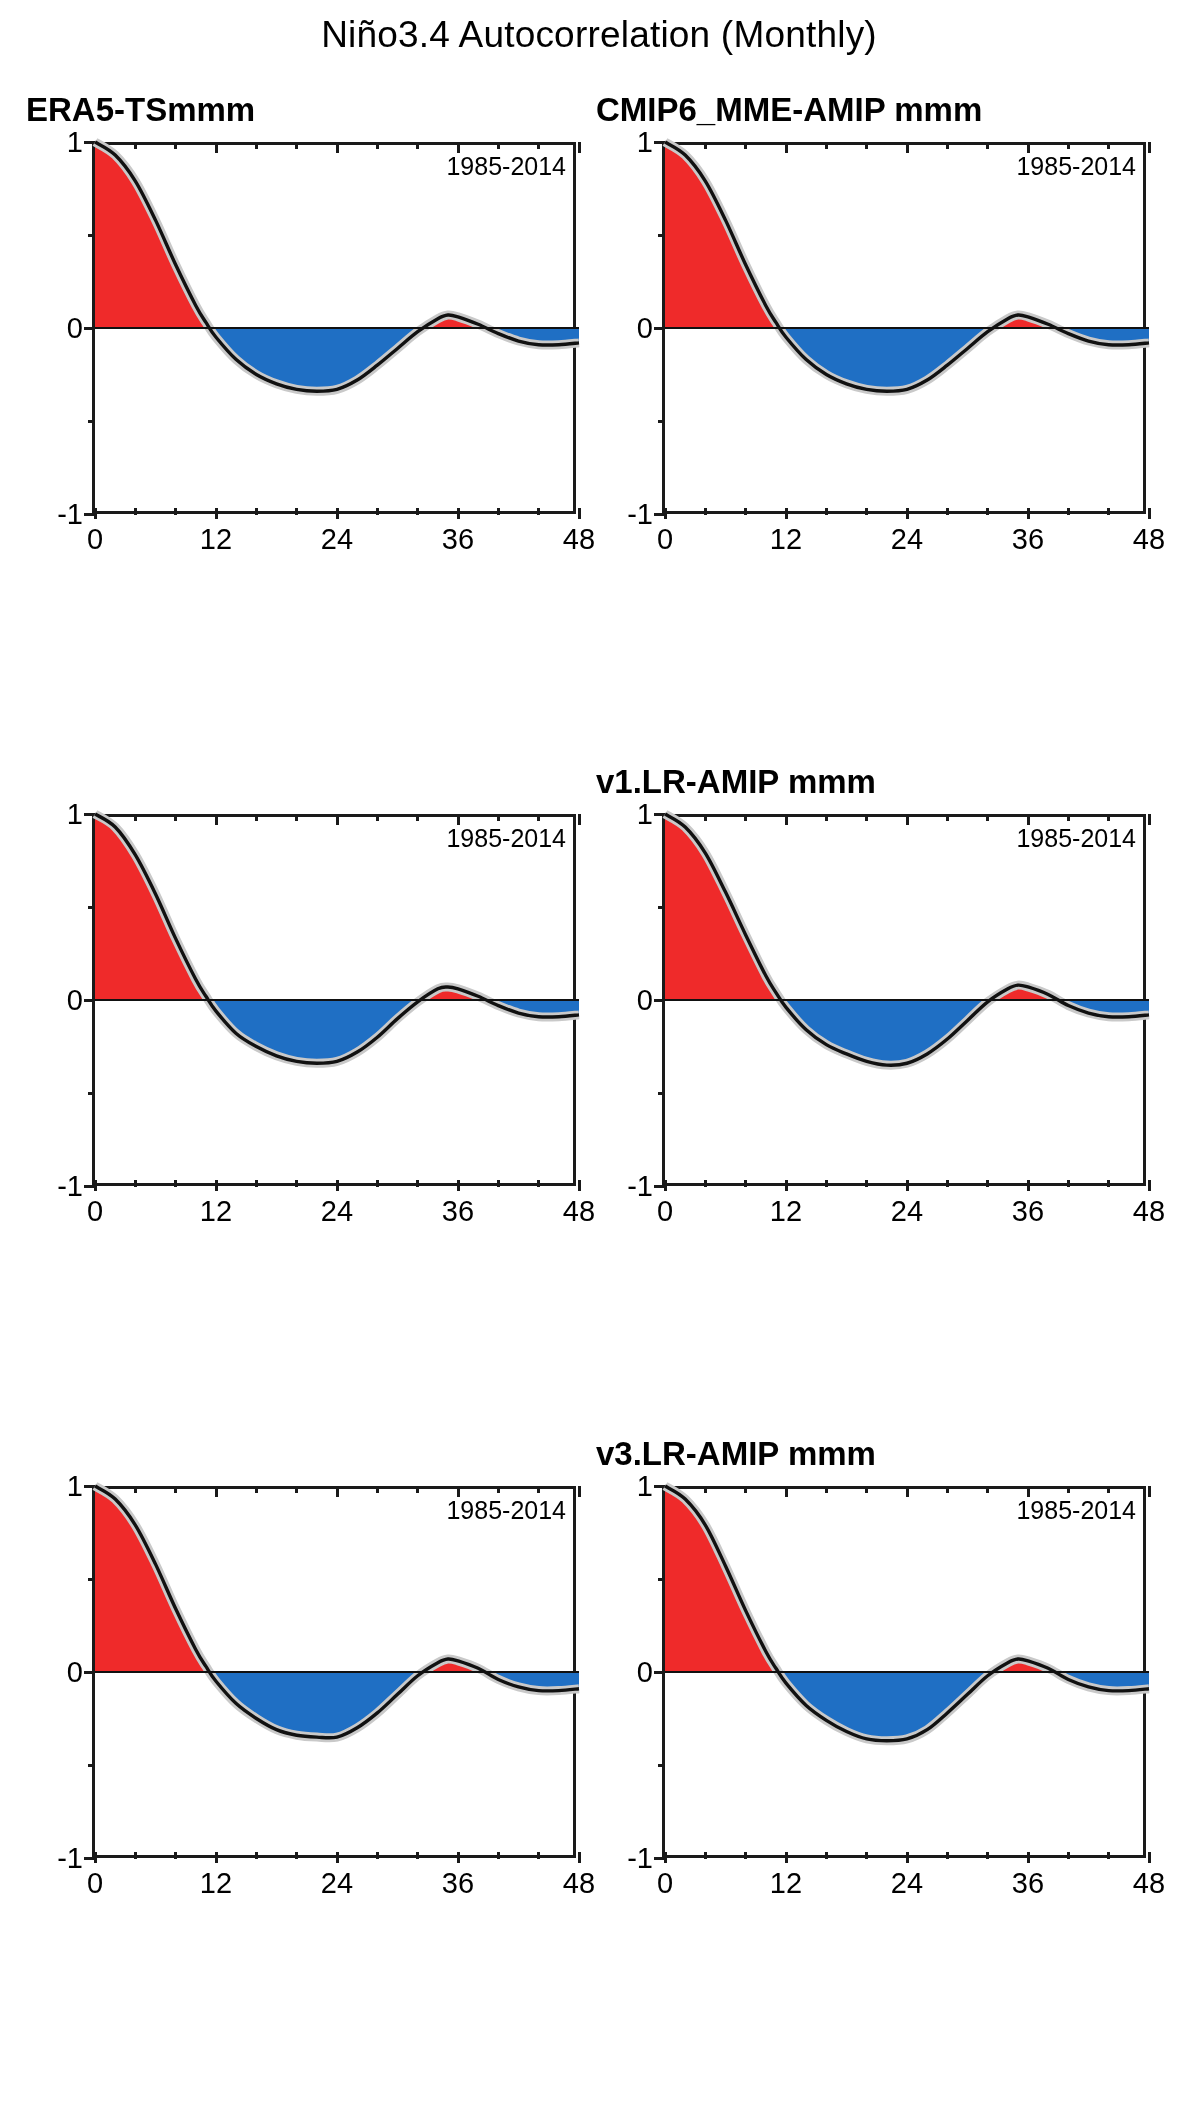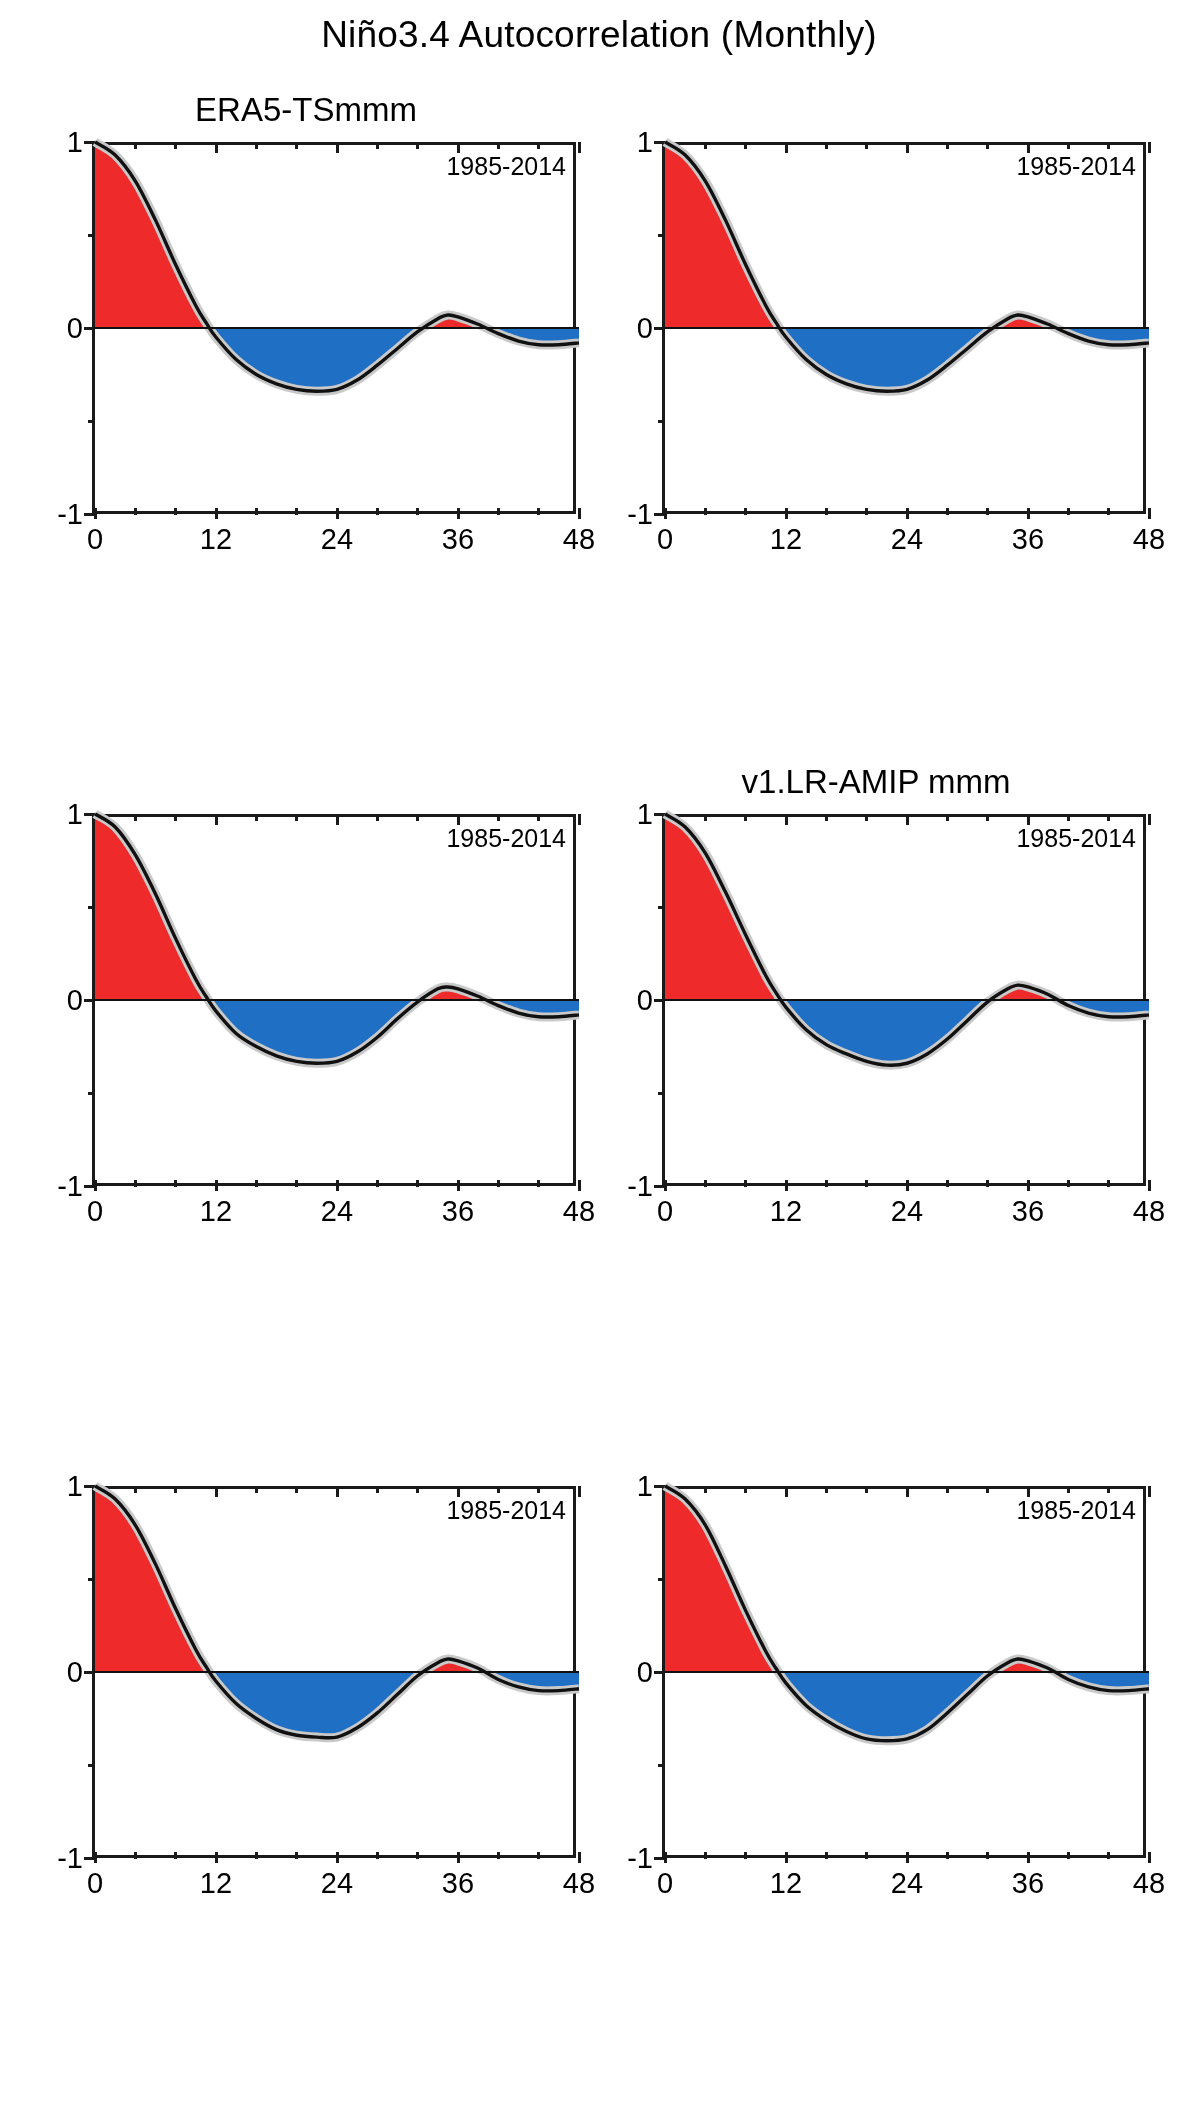--- a/index.html
+++ b/index.html
@@ -5,22 +5,22 @@
   html,body{margin:0;padding:0;background:#ffffff;}
   body{width:1198px;height:2103px;font-family:"Liberation Sans",sans-serif;color:#000;}
   .page{position:relative;width:1198px;height:2103px;overflow:hidden;}
   .main-title{
     position:absolute;top:14px;left:0;width:1198px;text-align:center;
     font-size:37px;letter-spacing:.2px;white-space:nowrap;
   }
   .grid{position:absolute;top:86px;left:0;width:1198px;}
   .panel{position:absolute;width:560px;height:600px;}
   .panel-title{
-    position:absolute;top:5px;left:0;width:560px;text-align:center;
-    font-size:33px;white-space:nowrap;
+    position:absolute;top:5px;left:0;width:560px;
+    font-size:33px;white-space:nowrap;font-weight:bold;
   }
   
   .frame{
     position:absolute;left:66px;top:56px;width:484px;height:372px;
     border-left:3px solid #1a1a1a;border-bottom:3px solid #1a1a1a;
     box-sizing:border-box;
   }
   .frame svg{position:absolute;left:0;top:0;overflow:visible;}
   .annot{
     position:absolute;right:10px;top:10px;font-size:25px;white-space:nowrap;
@@ -105,20 +105,21 @@
             <path d="M 0.00 0.00 C 3.36 2.17, 13.44 6.51, 20.17 13.02 C 26.89 19.53, 33.61 28.21, 40.33 39.06 C 47.06 49.91, 53.78 64.17, 60.50 78.12 C 67.22 92.07, 73.94 108.50, 80.67 122.76 C 87.39 137.02, 95.79 154.07, 100.83 163.68 C 105.88 173.29, 107.56 175.15, 110.92 180.42 C 114.28 185.69, 115.96 189.10, 121.00 195.30 C 126.04 201.50, 134.44 211.42, 141.17 217.62 C 147.89 223.82, 154.61 228.47, 161.33 232.50 C 168.06 236.53, 174.78 239.32, 181.50 241.80 C 188.22 244.28, 194.94 246.14, 201.67 247.38 C 208.39 248.62, 215.11 249.24, 221.83 249.24 C 228.56 249.24, 235.28 249.24, 242.00 247.38 C 248.72 245.52, 255.44 242.11, 262.17 238.08 C 268.89 234.05, 275.61 228.47, 282.33 223.20 C 289.06 217.93, 295.78 212.04, 302.50 206.46 C 309.22 200.88, 315.94 194.68, 322.67 189.72 C 329.39 184.76, 337.79 179.49, 342.83 176.70 C 347.88 173.91, 349.56 173.29, 352.92 172.98 C 356.28 172.67, 357.96 173.29, 363.00 174.84 C 368.04 176.39, 376.44 179.49, 383.17 182.28 C 389.89 185.07, 396.61 188.79, 403.33 191.58 C 410.06 194.37, 416.78 197.16, 423.50 199.02 C 430.22 200.88, 436.94 202.12, 443.67 202.74 C 450.39 203.36, 457.11 203.05, 463.83 202.74 C 470.56 202.43, 480.64 201.19, 484.00 200.88 L 484 186 L 0 186 Z" fill="#ef2a2a" clip-path="url(#clip-pos-0)"></path>
             <path d="M 0.00 0.00 C 3.36 2.17, 13.44 6.51, 20.17 13.02 C 26.89 19.53, 33.61 28.21, 40.33 39.06 C 47.06 49.91, 53.78 64.17, 60.50 78.12 C 67.22 92.07, 73.94 108.50, 80.67 122.76 C 87.39 137.02, 95.79 154.07, 100.83 163.68 C 105.88 173.29, 107.56 175.15, 110.92 180.42 C 114.28 185.69, 115.96 189.10, 121.00 195.30 C 126.04 201.50, 134.44 211.42, 141.17 217.62 C 147.89 223.82, 154.61 228.47, 161.33 232.50 C 168.06 236.53, 174.78 239.32, 181.50 241.80 C 188.22 244.28, 194.94 246.14, 201.67 247.38 C 208.39 248.62, 215.11 249.24, 221.83 249.24 C 228.56 249.24, 235.28 249.24, 242.00 247.38 C 248.72 245.52, 255.44 242.11, 262.17 238.08 C 268.89 234.05, 275.61 228.47, 282.33 223.20 C 289.06 217.93, 295.78 212.04, 302.50 206.46 C 309.22 200.88, 315.94 194.68, 322.67 189.72 C 329.39 184.76, 337.79 179.49, 342.83 176.70 C 347.88 173.91, 349.56 173.29, 352.92 172.98 C 356.28 172.67, 357.96 173.29, 363.00 174.84 C 368.04 176.39, 376.44 179.49, 383.17 182.28 C 389.89 185.07, 396.61 188.79, 403.33 191.58 C 410.06 194.37, 416.78 197.16, 423.50 199.02 C 430.22 200.88, 436.94 202.12, 443.67 202.74 C 450.39 203.36, 457.11 203.05, 463.83 202.74 C 470.56 202.43, 480.64 201.19, 484.00 200.88 L 484 186 L 0 186 Z" fill="#1f6fc4" clip-path="url(#clip-neg-0)"></path>
             <path d="M 0.00 0.00 C 3.36 2.17, 13.44 6.51, 20.17 13.02 C 26.89 19.53, 33.61 28.21, 40.33 39.06 C 47.06 49.91, 53.78 64.17, 60.50 78.12 C 67.22 92.07, 73.94 108.50, 80.67 122.76 C 87.39 137.02, 95.79 154.07, 100.83 163.68 C 105.88 173.29, 107.56 175.15, 110.92 180.42 C 114.28 185.69, 115.96 189.10, 121.00 195.30 C 126.04 201.50, 134.44 211.42, 141.17 217.62 C 147.89 223.82, 154.61 228.47, 161.33 232.50 C 168.06 236.53, 174.78 239.32, 181.50 241.80 C 188.22 244.28, 194.94 246.14, 201.67 247.38 C 208.39 248.62, 215.11 249.24, 221.83 249.24 C 228.56 249.24, 235.28 249.24, 242.00 247.38 C 248.72 245.52, 255.44 242.11, 262.17 238.08 C 268.89 234.05, 275.61 228.47, 282.33 223.20 C 289.06 217.93, 295.78 212.04, 302.50 206.46 C 309.22 200.88, 315.94 194.68, 322.67 189.72 C 329.39 184.76, 337.79 179.49, 342.83 176.70 C 347.88 173.91, 349.56 173.29, 352.92 172.98 C 356.28 172.67, 357.96 173.29, 363.00 174.84 C 368.04 176.39, 376.44 179.49, 383.17 182.28 C 389.89 185.07, 396.61 188.79, 403.33 191.58 C 410.06 194.37, 416.78 197.16, 423.50 199.02 C 430.22 200.88, 436.94 202.12, 443.67 202.74 C 450.39 203.36, 457.11 203.05, 463.83 202.74 C 470.56 202.43, 480.64 201.19, 484.00 200.88" fill="none" stroke="#c9c9c9" stroke-width="9" stroke-linejoin="round"></path>
             <path d="M 0.00 0.00 C 3.36 2.17, 13.44 6.51, 20.17 13.02 C 26.89 19.53, 33.61 28.21, 40.33 39.06 C 47.06 49.91, 53.78 64.17, 60.50 78.12 C 67.22 92.07, 73.94 108.50, 80.67 122.76 C 87.39 137.02, 95.79 154.07, 100.83 163.68 C 105.88 173.29, 107.56 175.15, 110.92 180.42 C 114.28 185.69, 115.96 189.10, 121.00 195.30 C 126.04 201.50, 134.44 211.42, 141.17 217.62 C 147.89 223.82, 154.61 228.47, 161.33 232.50 C 168.06 236.53, 174.78 239.32, 181.50 241.80 C 188.22 244.28, 194.94 246.14, 201.67 247.38 C 208.39 248.62, 215.11 249.24, 221.83 249.24 C 228.56 249.24, 235.28 249.24, 242.00 247.38 C 248.72 245.52, 255.44 242.11, 262.17 238.08 C 268.89 234.05, 275.61 228.47, 282.33 223.20 C 289.06 217.93, 295.78 212.04, 302.50 206.46 C 309.22 200.88, 315.94 194.68, 322.67 189.72 C 329.39 184.76, 337.79 179.49, 342.83 176.70 C 347.88 173.91, 349.56 173.29, 352.92 172.98 C 356.28 172.67, 357.96 173.29, 363.00 174.84 C 368.04 176.39, 376.44 179.49, 383.17 182.28 C 389.89 185.07, 396.61 188.79, 403.33 191.58 C 410.06 194.37, 416.78 197.16, 423.50 199.02 C 430.22 200.88, 436.94 202.12, 443.67 202.74 C 450.39 203.36, 457.11 203.05, 463.83 202.74 C 470.56 202.43, 480.64 201.19, 484.00 200.88" fill="none" stroke="#111111" stroke-width="3.4" stroke-linejoin="round"></path>
             <line x1="0" y1="186" x2="484" y2="186" stroke="#111111" stroke-width="2.2"></line>
           </svg>
           <div class="annot">1985-2014</div>
         </div>
       </div>
       <div class="panel" style="left: 596px; top: 0px;">
+        <div class="panel-title">CMIP6_MME-AMIP  mmm</div>
         <div class="frame">
           <div class="toprule"></div>
           <div class="rightrule"></div>
           <div class="ytick" style="top: 0px;">1</div>
           <div class="tickmark-y" style="top: -1.5px;"></div>
           <div class="ytick" style="top: 186px;">0</div>
           <div class="tickmark-y" style="top: 184.5px;"></div>
           <div class="ytick" style="top: 372px;">-1</div>
           <div class="tickmark-y" style="top: 370.5px;"></div>
           <div class="tickmark-y" style="top: 91.5px; left: -7px; width: 7px;"></div>
@@ -350,20 +351,21 @@
             <path d="M 0.00 0.00 C 3.36 2.17, 13.44 6.51, 20.17 13.02 C 26.89 19.53, 33.61 28.21, 40.33 39.06 C 47.06 49.91, 53.78 64.17, 60.50 78.12 C 67.22 92.07, 73.94 108.50, 80.67 122.76 C 87.39 137.02, 95.79 154.07, 100.83 163.68 C 105.88 173.29, 107.56 175.15, 110.92 180.42 C 114.28 185.69, 115.96 189.10, 121.00 195.30 C 126.04 201.50, 134.44 211.42, 141.17 217.62 C 147.89 223.82, 154.61 228.16, 161.33 232.50 C 168.06 236.84, 174.78 240.87, 181.50 243.66 C 188.22 246.45, 194.94 248.00, 201.67 249.24 C 208.39 250.48, 215.11 250.79, 221.83 251.10 C 228.56 251.41, 235.28 252.65, 242.00 251.10 C 248.72 249.55, 255.44 245.83, 262.17 241.80 C 268.89 237.77, 275.61 232.50, 282.33 226.92 C 289.06 221.34, 295.78 214.52, 302.50 208.32 C 309.22 202.12, 315.94 194.99, 322.67 189.72 C 329.39 184.45, 337.79 179.49, 342.83 176.70 C 347.88 173.91, 349.56 173.29, 352.92 172.98 C 356.28 172.67, 357.96 173.29, 363.00 174.84 C 368.04 176.39, 376.44 179.18, 383.17 182.28 C 389.89 185.38, 396.61 190.34, 403.33 193.44 C 410.06 196.54, 416.78 199.02, 423.50 200.88 C 430.22 202.74, 436.94 203.98, 443.67 204.60 C 450.39 205.22, 457.11 204.91, 463.83 204.60 C 470.56 204.29, 480.64 203.05, 484.00 202.74 L 484 186 L 0 186 Z" fill="#ef2a2a" clip-path="url(#clip-pos-4)"></path>
             <path d="M 0.00 0.00 C 3.36 2.17, 13.44 6.51, 20.17 13.02 C 26.89 19.53, 33.61 28.21, 40.33 39.06 C 47.06 49.91, 53.78 64.17, 60.50 78.12 C 67.22 92.07, 73.94 108.50, 80.67 122.76 C 87.39 137.02, 95.79 154.07, 100.83 163.68 C 105.88 173.29, 107.56 175.15, 110.92 180.42 C 114.28 185.69, 115.96 189.10, 121.00 195.30 C 126.04 201.50, 134.44 211.42, 141.17 217.62 C 147.89 223.82, 154.61 228.16, 161.33 232.50 C 168.06 236.84, 174.78 240.87, 181.50 243.66 C 188.22 246.45, 194.94 248.00, 201.67 249.24 C 208.39 250.48, 215.11 250.79, 221.83 251.10 C 228.56 251.41, 235.28 252.65, 242.00 251.10 C 248.72 249.55, 255.44 245.83, 262.17 241.80 C 268.89 237.77, 275.61 232.50, 282.33 226.92 C 289.06 221.34, 295.78 214.52, 302.50 208.32 C 309.22 202.12, 315.94 194.99, 322.67 189.72 C 329.39 184.45, 337.79 179.49, 342.83 176.70 C 347.88 173.91, 349.56 173.29, 352.92 172.98 C 356.28 172.67, 357.96 173.29, 363.00 174.84 C 368.04 176.39, 376.44 179.18, 383.17 182.28 C 389.89 185.38, 396.61 190.34, 403.33 193.44 C 410.06 196.54, 416.78 199.02, 423.50 200.88 C 430.22 202.74, 436.94 203.98, 443.67 204.60 C 450.39 205.22, 457.11 204.91, 463.83 204.60 C 470.56 204.29, 480.64 203.05, 484.00 202.74 L 484 186 L 0 186 Z" fill="#1f6fc4" clip-path="url(#clip-neg-4)"></path>
             <path d="M 0.00 0.00 C 3.36 2.17, 13.44 6.51, 20.17 13.02 C 26.89 19.53, 33.61 28.21, 40.33 39.06 C 47.06 49.91, 53.78 64.17, 60.50 78.12 C 67.22 92.07, 73.94 108.50, 80.67 122.76 C 87.39 137.02, 95.79 154.07, 100.83 163.68 C 105.88 173.29, 107.56 175.15, 110.92 180.42 C 114.28 185.69, 115.96 189.10, 121.00 195.30 C 126.04 201.50, 134.44 211.42, 141.17 217.62 C 147.89 223.82, 154.61 228.16, 161.33 232.50 C 168.06 236.84, 174.78 240.87, 181.50 243.66 C 188.22 246.45, 194.94 248.00, 201.67 249.24 C 208.39 250.48, 215.11 250.79, 221.83 251.10 C 228.56 251.41, 235.28 252.65, 242.00 251.10 C 248.72 249.55, 255.44 245.83, 262.17 241.80 C 268.89 237.77, 275.61 232.50, 282.33 226.92 C 289.06 221.34, 295.78 214.52, 302.50 208.32 C 309.22 202.12, 315.94 194.99, 322.67 189.72 C 329.39 184.45, 337.79 179.49, 342.83 176.70 C 347.88 173.91, 349.56 173.29, 352.92 172.98 C 356.28 172.67, 357.96 173.29, 363.00 174.84 C 368.04 176.39, 376.44 179.18, 383.17 182.28 C 389.89 185.38, 396.61 190.34, 403.33 193.44 C 410.06 196.54, 416.78 199.02, 423.50 200.88 C 430.22 202.74, 436.94 203.98, 443.67 204.60 C 450.39 205.22, 457.11 204.91, 463.83 204.60 C 470.56 204.29, 480.64 203.05, 484.00 202.74" fill="none" stroke="#c9c9c9" stroke-width="9" stroke-linejoin="round"></path>
             <path d="M 0.00 0.00 C 3.36 2.17, 13.44 6.51, 20.17 13.02 C 26.89 19.53, 33.61 28.21, 40.33 39.06 C 47.06 49.91, 53.78 64.17, 60.50 78.12 C 67.22 92.07, 73.94 108.50, 80.67 122.76 C 87.39 137.02, 95.79 154.07, 100.83 163.68 C 105.88 173.29, 107.56 175.15, 110.92 180.42 C 114.28 185.69, 115.96 189.10, 121.00 195.30 C 126.04 201.50, 134.44 211.42, 141.17 217.62 C 147.89 223.82, 154.61 228.16, 161.33 232.50 C 168.06 236.84, 174.78 240.87, 181.50 243.66 C 188.22 246.45, 194.94 248.00, 201.67 249.24 C 208.39 250.48, 215.11 250.79, 221.83 251.10 C 228.56 251.41, 235.28 252.65, 242.00 251.10 C 248.72 249.55, 255.44 245.83, 262.17 241.80 C 268.89 237.77, 275.61 232.50, 282.33 226.92 C 289.06 221.34, 295.78 214.52, 302.50 208.32 C 309.22 202.12, 315.94 194.99, 322.67 189.72 C 329.39 184.45, 337.79 179.49, 342.83 176.70 C 347.88 173.91, 349.56 173.29, 352.92 172.98 C 356.28 172.67, 357.96 173.29, 363.00 174.84 C 368.04 176.39, 376.44 179.18, 383.17 182.28 C 389.89 185.38, 396.61 190.34, 403.33 193.44 C 410.06 196.54, 416.78 199.02, 423.50 200.88 C 430.22 202.74, 436.94 203.98, 443.67 204.60 C 450.39 205.22, 457.11 204.91, 463.83 204.60 C 470.56 204.29, 480.64 203.05, 484.00 202.74" fill="none" stroke="#111111" stroke-width="3.4" stroke-linejoin="round"></path>
             <line x1="0" y1="186" x2="484" y2="186" stroke="#111111" stroke-width="2.2"></line>
           </svg>
           <div class="annot">1985-2014</div>
         </div>
       </div>
       <div class="panel" style="left: 596px; top: 1344px;">
+        <div class="panel-title">v3.LR-AMIP  mmm</div>
         <div class="frame">
           <div class="toprule"></div>
           <div class="rightrule"></div>
           <div class="ytick" style="top: 0px;">1</div>
           <div class="tickmark-y" style="top: -1.5px;"></div>
           <div class="ytick" style="top: 186px;">0</div>
           <div class="tickmark-y" style="top: 184.5px;"></div>
           <div class="ytick" style="top: 372px;">-1</div>
           <div class="tickmark-y" style="top: 370.5px;"></div>
           <div class="tickmark-y" style="top: 91.5px; left: -7px; width: 7px;"></div>

